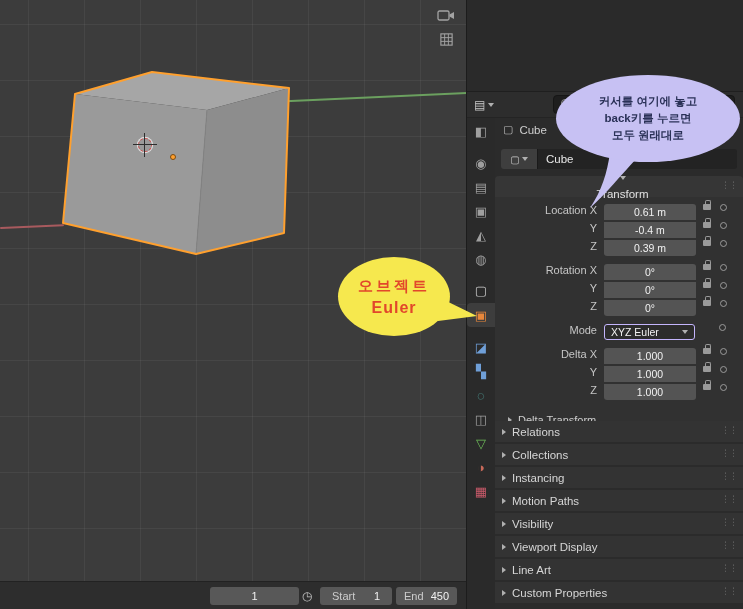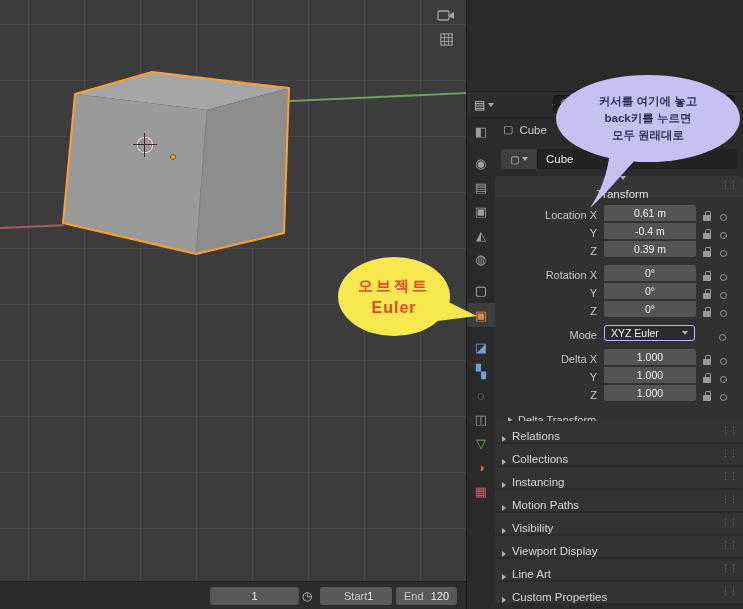--- a/index.html
+++ b/index.html
@@ -25,21 +25,21 @@
      background:var(--selection-outline);border:1px solid #7a4a12;box-sizing:border-box;}
   .vp-icon{position:absolute;left:436px;width:20px;height:18px;display:flex;align-items:center;justify-content:center;opacity:.85;}
   .vp-icon.cam{top:6px;} .vp-icon.grid{top:30px;}
 
   
   .timeline{position:absolute;left:0;top:581px;width:466px;height:28px;background:#2d2d2d;
      border-top:1px solid #222;box-sizing:border-box;}
   .tl-field{position:absolute;top:5px;height:18px;background:#585858;border-radius:3px;
      display:flex;align-items:center;font-size:11px;color:#f0f0f0;box-sizing:border-box;}
   .tl-frame{left:210px;width:89px;justify-content:center;}
-  .tl-start{left:320px;width:72px;padding:0 24px;justify-content:space-between;}
+  .tl-start{left:320px;width:72px;padding:0 12px;justify-content:space-between;}
   .tl-end{left:396px;width:61px;padding:0 8px;justify-content:space-between;}
   .tl-label{color:#cccccc;}
   .tl-clock{position:absolute;left:302px;top:6px;font-size:12px;color:#bdbdbd;line-height:16px;}
 
   
   .props{position:absolute;left:466px;top:0;width:277px;height:609px;background:#2a2a2a;
      border-left:1px solid #1c1c1c;box-sizing:border-box;}
   .outliner-space{position:absolute;left:0;top:0;width:100%;height:92px;background:#2a2a2a;
      border-bottom:1px solid #1f1f1f;box-sizing:border-box;}
   .props-header{position:absolute;left:0;top:92px;width:100%;height:26px;background:#2d2d2d;
@@ -66,21 +66,21 @@
   .id-btn{width:36px;background:#3e3e3e;border-radius:3px 0 0 3px;display:flex;align-items:center;
      justify-content:center;gap:2px;color:#c8c8c8;font-size:10px;cursor:pointer;}
   .id-name{flex:1;background:#232323;border-radius:0 3px 3px 0;display:flex;align-items:center;
      padding-left:8px;color:#e8e8e8;font-size:11.5px;border-left:1px solid #1a1a1a;}
 
   .tpanel{position:absolute;left:0;right:0;top:58px;}
   .phead{height:21px;background:#363636;border-radius:4px 4px 0 0;display:flex;align-items:center;
      padding-left:7px;gap:8px;font-size:11.5px;color:#e0e0e0;position:relative;cursor:pointer;flex-direction:column;}
   .drag-dots{position:absolute;right:6px;top:4px;color:#6b6b6b;font-size:9px;letter-spacing:-1px;}
   .tbody{background:#313131;padding:7px 0 9px 0;}
-  .trow{height:17px;display:flex;align-items:flex-end;margin-bottom:1px;}
+  .trow{height:17px;display:flex;align-items:flex-start;margin-bottom:1px;}
   .tlabel{width:102px;text-align:right;padding-right:7px;color:#c6c6c6;font-size:11px;flex:0 0 auto;}
   .tfield{width:92px;height:16px;background:var(--field-bg);color:#f2f2f2;font-size:10.5px;
      display:flex;align-items:center;justify-content:center;box-sizing:border-box;cursor:pointer;}
   .tgroup .trow:first-child .tfield{border-radius:3px 3px 0 0;}
   .tgroup .trow:last-child .tfield{border-radius:0 0 3px 3px;}
   .tgroup{margin-bottom:7px;}
   .tfield.dropdown{background:#2c2c2c;border:1px solid #c4b5fd;border-radius:3px;
      justify-content:space-between;padding:0 6px;}
   .mode-row{margin:0 17px 7px 0;}
   .lock{position:relative;width:8px;height:6px;background:#9a9a9a;border-radius:1px;margin-left:7px;flex:0 0 auto;cursor:pointer;}
@@ -89,21 +89,21 @@
   .lock.hidden{visibility:hidden;}
   .adot{width:5px;height:5px;border:1px solid #9a9a9a;border-radius:50%;margin-left:9px;flex:0 0 auto;cursor:pointer;}
   .chev-d{width:0;height:0;border-left:3.5px solid transparent;border-right:3.5px solid transparent;
      border-top:4.5px solid #b0b0b0;display:inline-block;}
   .chev-r{width:0;height:0;border-top:3.5px solid transparent;border-bottom:3.5px solid transparent;
      border-left:4.5px solid #b0b0b0;display:inline-block;}
   .subhead{height:20px;margin-top:9px;background:#313131;display:flex;align-items:center;gap:6px;
      padding-left:13px;font-size:11px;color:#cfcfcf;cursor:pointer;}
 
   .collapsed-list{position:absolute;left:0;right:0;top:303px;}
-  .cpanel{height:21px;margin-bottom:2px;background:#333333;display:flex;align-items:flex-end;gap:6px;
+  .cpanel{height:21px;margin-bottom:2px;background:#333333;display:flex;align-items:center;gap:6px;
      padding-left:7px;font-size:11.5px;color:#d6d6d6;position:relative;cursor:pointer;}
 
   
   .bubble{position:absolute;border-radius:50%;display:flex;flex-direction:column;align-items:center;
      justify-content:center;text-align:center;z-index:60;}
   .bubble-purple{left:556px;top:75px;width:184px;height:87px;background:var(--bubble-purple);
      color:var(--bubble-purple-text);font-size:11.5px;font-weight:bold;line-height:1.5;}
   .bubble-yellow{left:338px;top:257px;width:112px;height:79px;background:var(--bubble-yellow);
      color:var(--bubble-yellow-text);font-weight:bold;}
   .bubble-yellow .l1{font-size:15px;letter-spacing:3px;}
@@ -151,21 +151,21 @@
     <div class="tl-field tl-frame">
       <span>1</span>
     </div>
     <span class="tl-clock">◷</span>
     <div class="tl-field tl-start">
       <span class="tl-label">Start</span>
       <span>1</span>
     </div>
     <div class="tl-field tl-end">
       <span class="tl-label">End</span>
-      <span>120</span>
+      <span>450</span>
     </div>
   </div>
 
   <div class="props">
     <div class="outliner-space"></div>
 
     <div class="props-header">
       <button class="editor-type">
         <span>▤</span>
         <i class="chev-d"></i>

